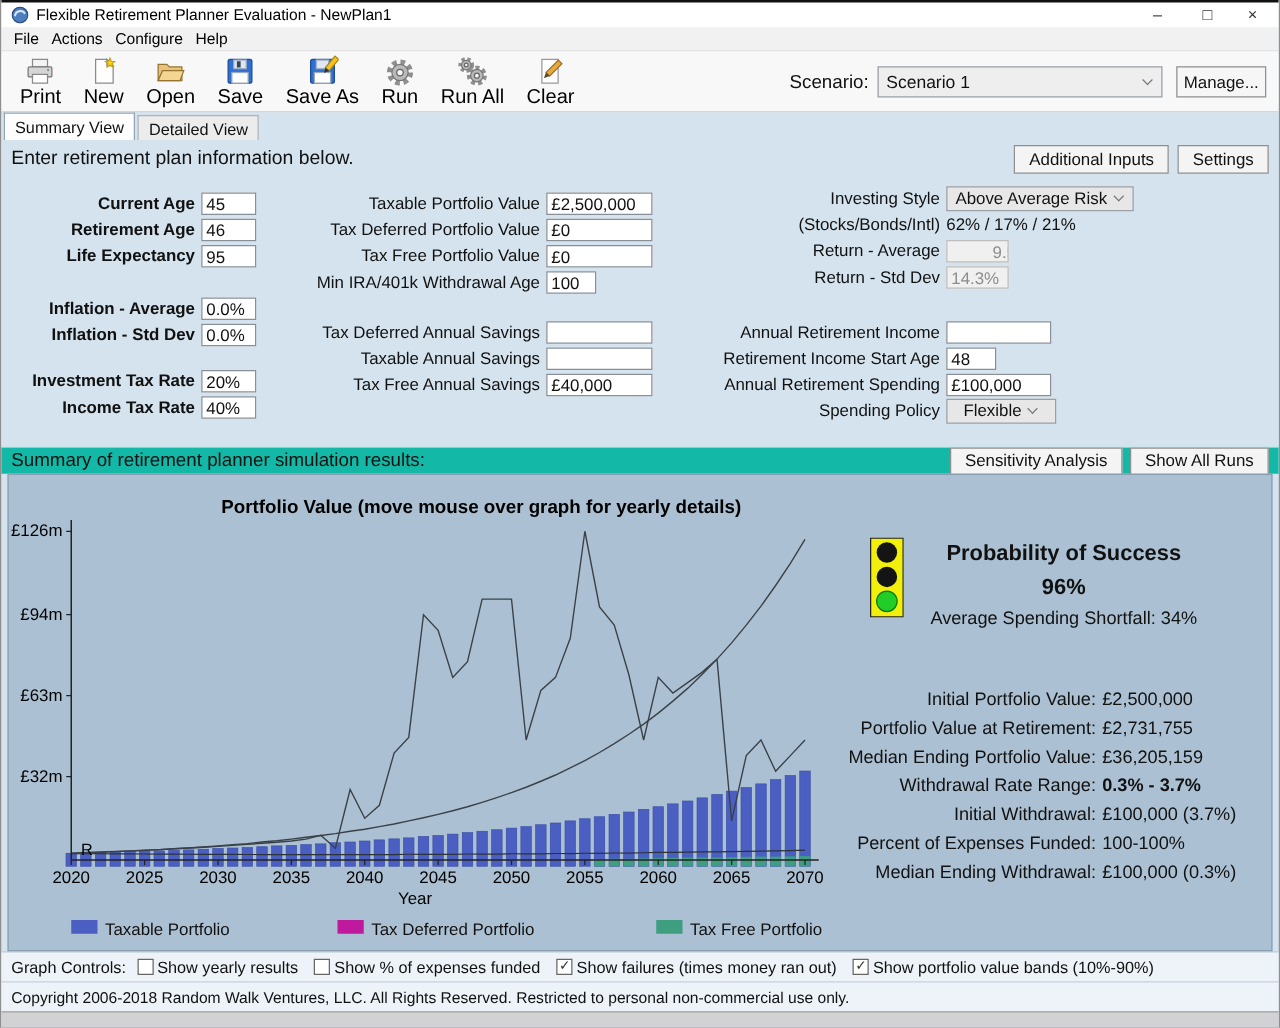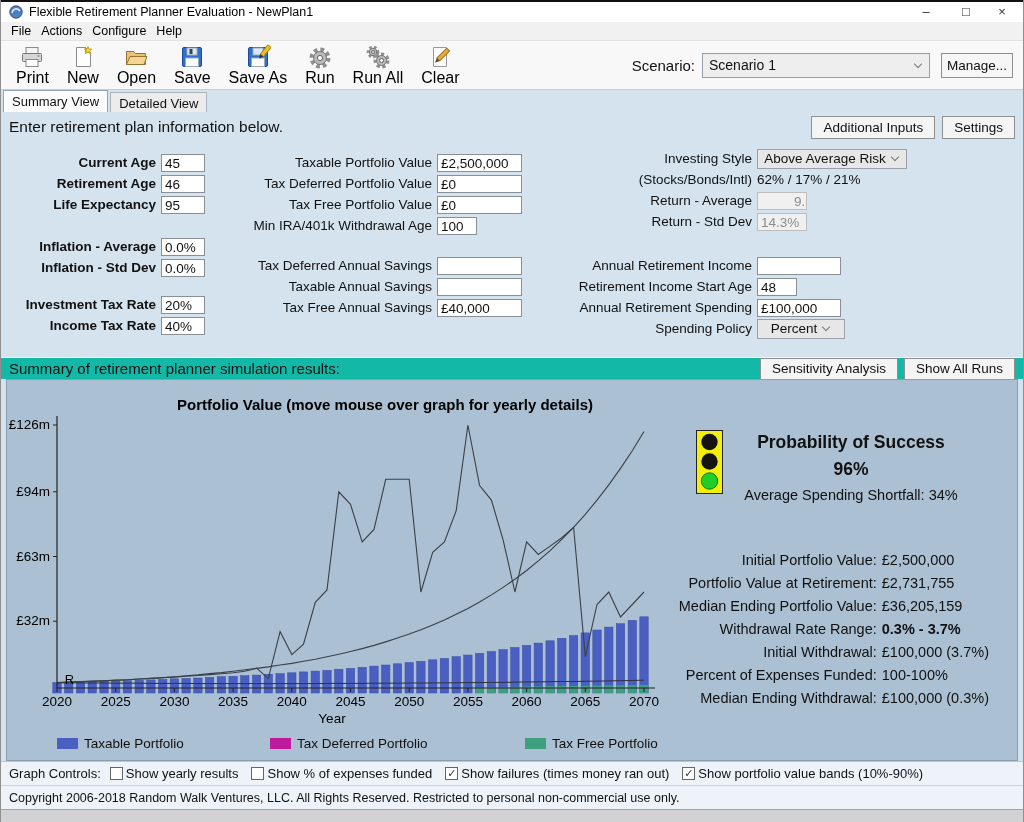--- a/index.html
+++ b/index.html
@@ -48,21 +48,21 @@
   .fstatic{font-size:13.5px;white-space:nowrap;}
   .combo{height:20px;background:#e7e7e7;border:1px solid #9aa0a8;display:inline-flex;align-items:center;justify-content:center;padding:0 4px;font-size:13.5px;white-space:nowrap;}
   .chev{width:6px;height:6px;border-right:1.4px solid #777;border-bottom:1.4px solid #777;transform:rotate(45deg);margin:-3px 2px 0 6px;flex:none;}
   
   .resultsheader{height:22px;display:flex;align-items:center;padding:0 8px;background:#14b8a6;border-top:1px solid #eef4f9;}
   .rheadtext{font-size:15px;}
   .rheadbtns{margin-left:auto;display:flex;gap:6px;}
   .rheadbtns .pbtn{height:22px;line-height:20px;}
   .resultspanel{height:382px;margin:0 5px;background:#abc0d2;border:1px solid #899fb1;position:relative;}
   #chart{position:absolute;left:0;top:10px;}
-  .legend-item{position:absolute;top:356px;display:flex;align-items:center;font-size:13.5px;}
+  .legend-item{position:absolute;top:356px;display:flex;align-items:flex-start;font-size:13.5px;}
   .swatch{width:21px;height:11px;margin-right:6px;display:inline-block;}
   .rightcol{position:absolute;left:680px;top:50px;width:330px;}
   .problock{display:flex;}
   .tlight{margin-left:9px;flex:none;}
   .probtexts{width:244px;text-align:center;margin-left:6px;}
   .probtitle{font-size:17.5px;font-weight:bold;margin-top:2px;}
   .probvalue{font-size:17.5px;font-weight:bold;margin-top:6px;}
   .probshort{font-size:14.5px;margin-top:7px;}
   .statsgrid{position:absolute;right:28px;top:172px;display:grid;grid-template-columns:auto auto;column-gap:5px;row-gap:7px;font-size:14.5px;}
   .slabel{text-align:right;white-space:nowrap;}
@@ -299,21 +299,21 @@
               <span class="flabel">Retirement Income Start Age</span>
               <span class="tinput" style="width: 40px;">48</span>
             </div>
             <div class="frow">
               <span class="flabel">Annual Retirement Spending</span>
               <span class="tinput" style="width: 84px;">£100,000</span>
             </div>
             <div class="frow">
               <span class="flabel">Spending Policy</span>
               <div class="combo" style="width: 88px;">
-                <span class="cval">Percent</span>
+                <span class="cval">Flexible</span>
                 <span class="chev"></span>
               </div>
             </div>
           </div>
         </div>
       </div>
   </div>
 
   <div class="resultsheader">
     <span class="rheadtext">Summary of retirement planner simulation results:</span>

